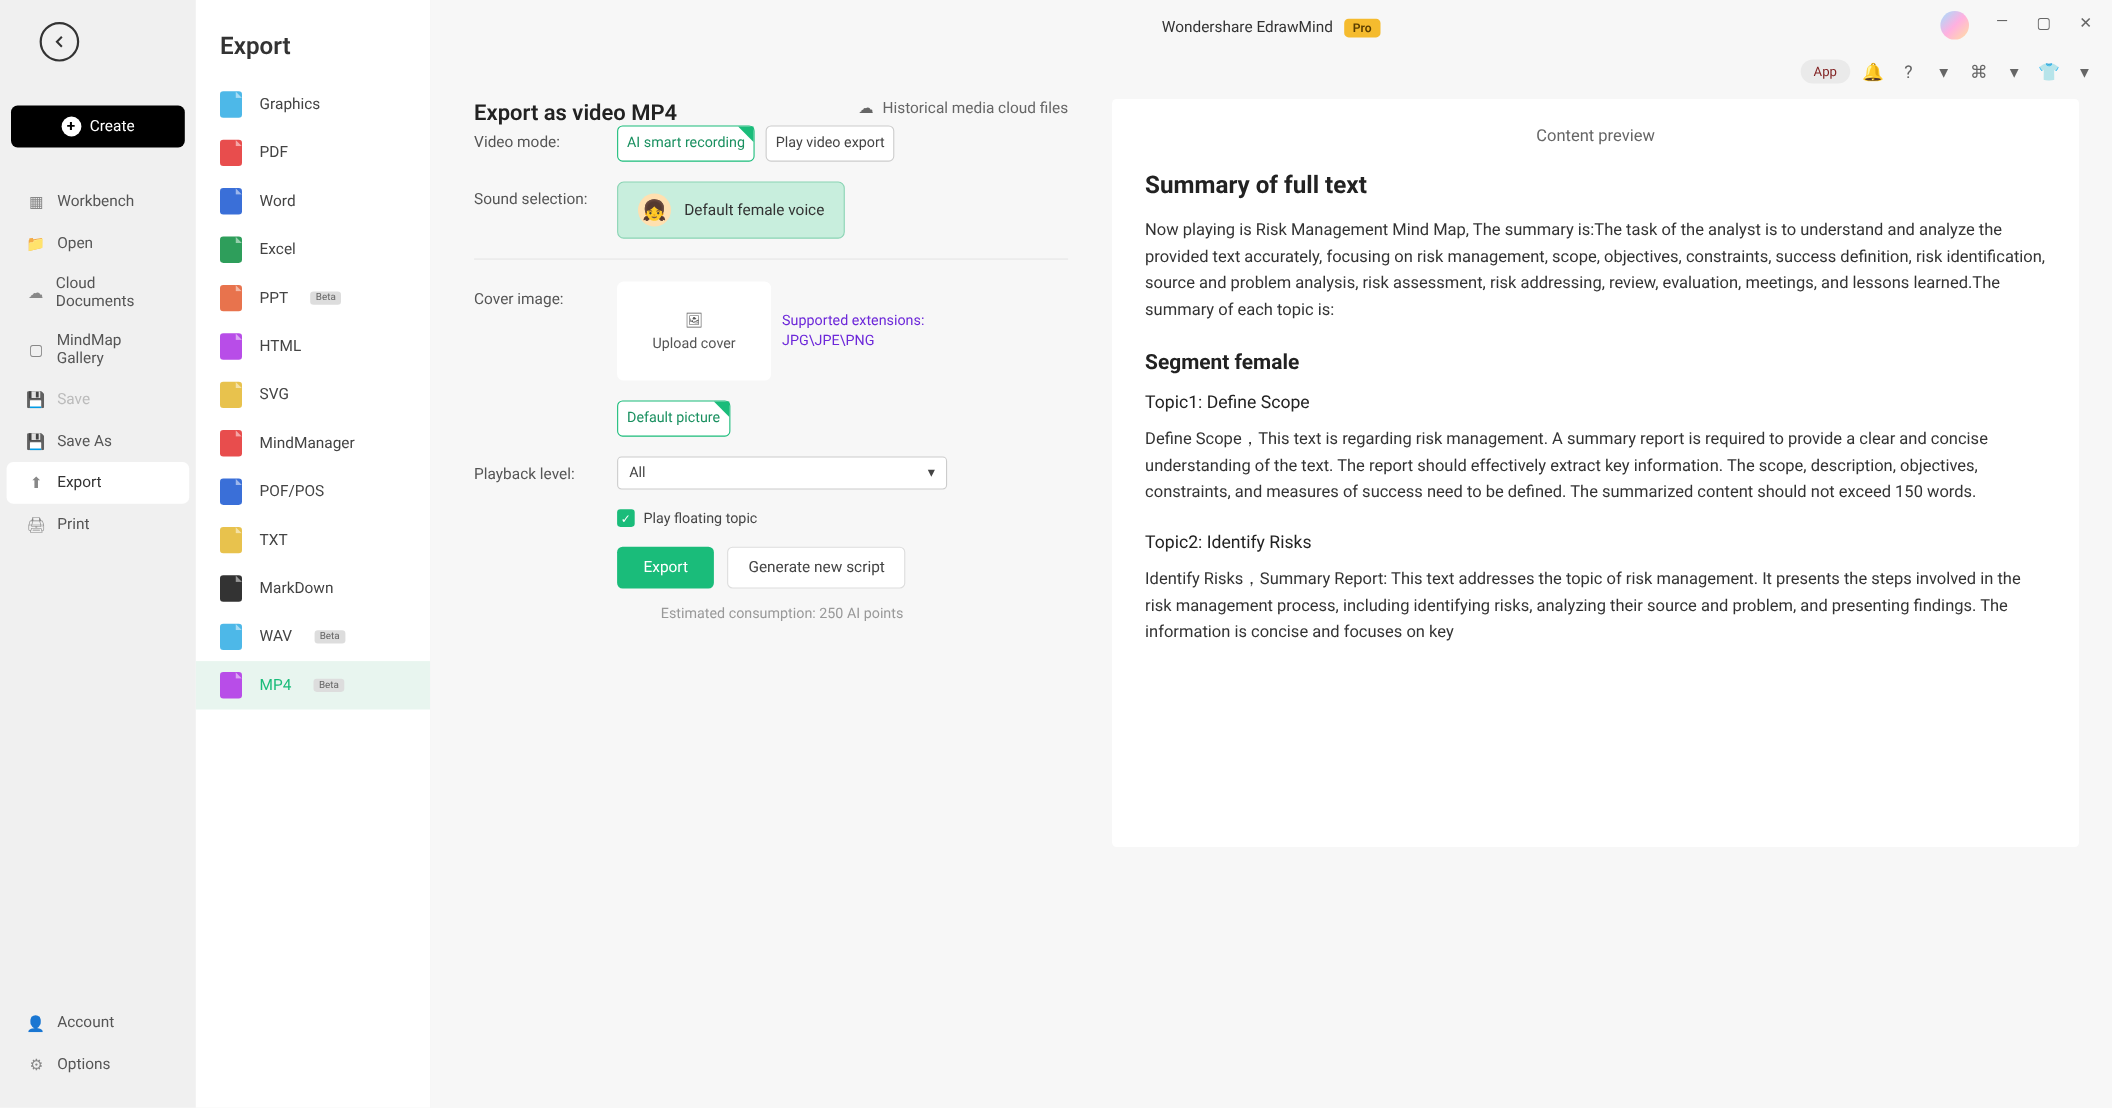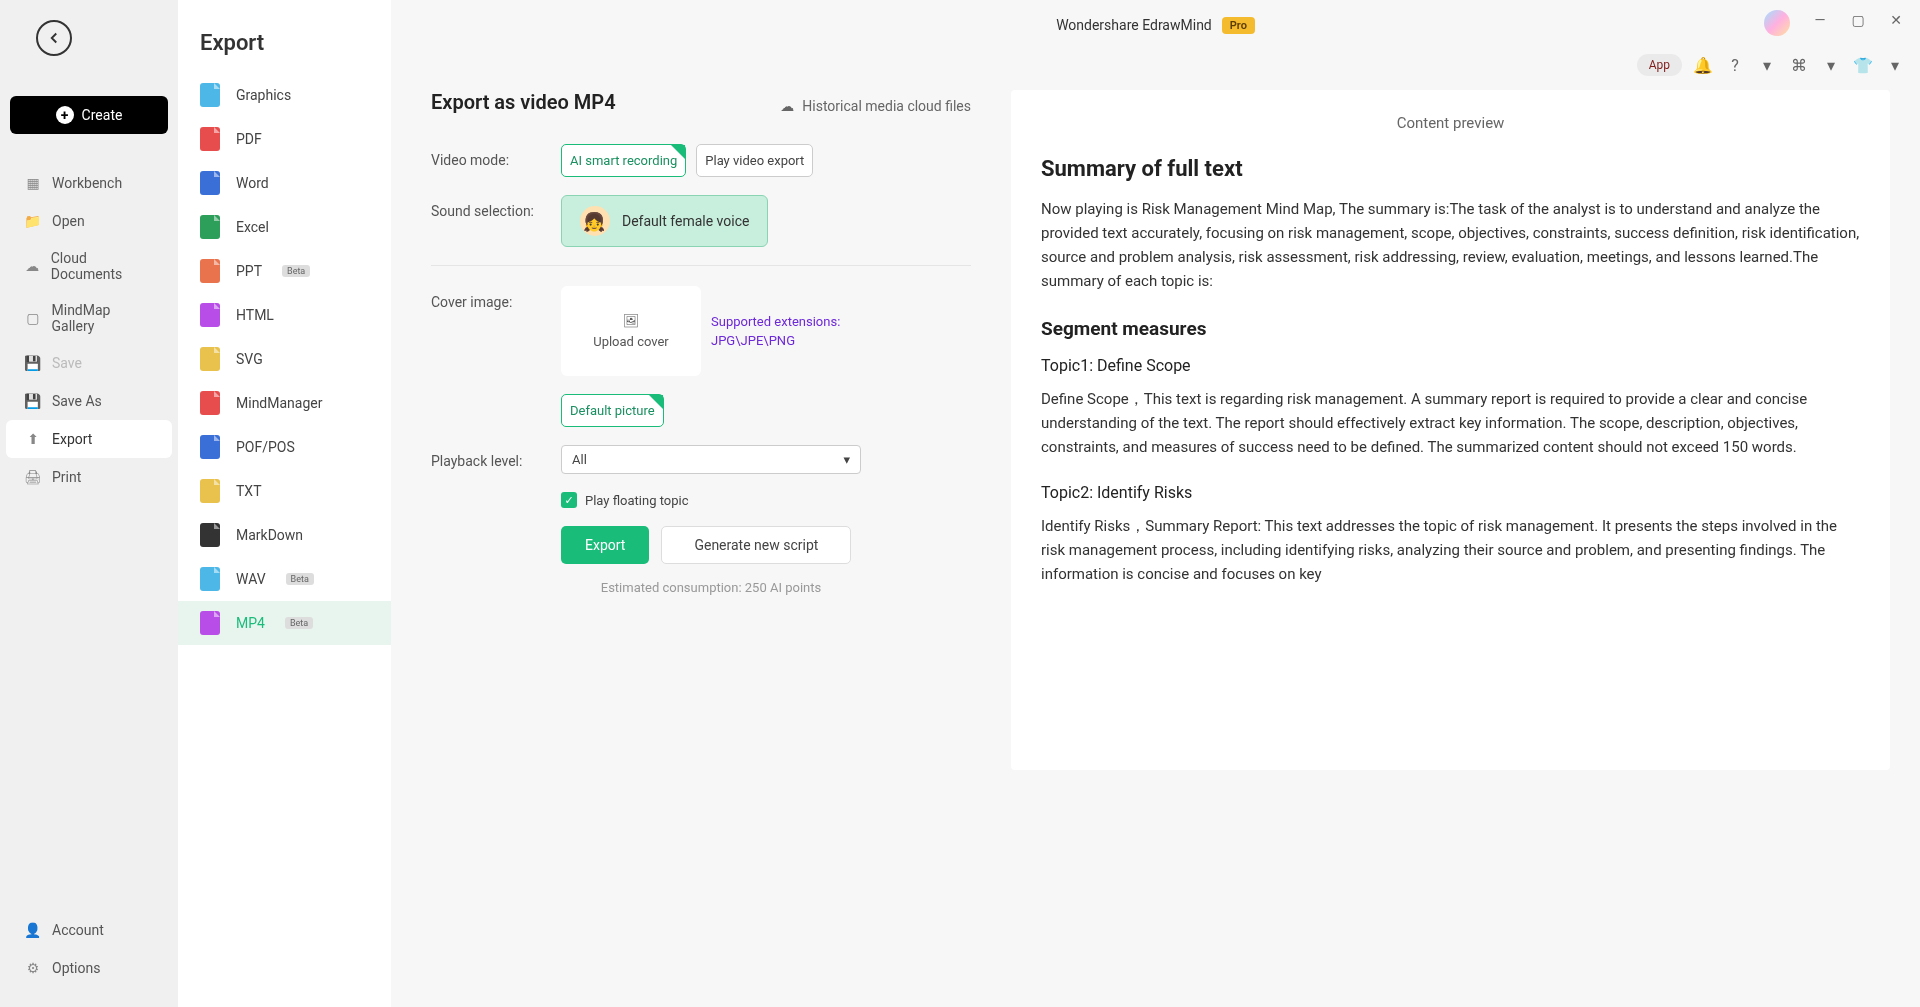--- a/index.html
+++ b/index.html
@@ -34,40 +34,40 @@
 .wc-icon { width: 24px; height: 24px; display: flex; align-items: center; justify-content: center; color: #666; cursor: pointer; font-size: 14px; }
 .toolbar-right { position: absolute; right: 14px; top: 54px; display: flex; align-items: center; gap: 10px; }
 .app-chip { background: #eaeaea; padding: 4px 12px; border-radius: 12px; font-size: 12px; color: #7f1d1d; cursor: pointer; }
 .tr-icon { width: 22px; height: 22px; display: flex; align-items: center; justify-content: center; color: #666; cursor: pointer; }
 .avatar-circ { width: 26px; height: 26px; border-radius: 50%; background: linear-gradient(135deg,#a0e0ff,#ffb0e0,#ffe0a0); position: absolute; right: 130px; top: 10px; }
 
 .content-row { display: flex; flex: 1; padding: 40px 30px 30px 40px; gap: 40px; }
 
 
 .form-panel { width: 540px; }
-.form-header { display: flex; align-items: flex-end; justify-content: space-between; margin-bottom: 30px; }
+.form-header { display: flex; align-items: flex-start; justify-content: space-between; }
 .form-title { font-size: 20px; font-weight: 600; color: #222; }
 .hist-link { display: flex; align-items: center; gap: 8px; color: #666; font-size: 14px; cursor: pointer; }
 .form-row { display: flex; align-items: flex-start; gap: 20px; margin-bottom: 18px; }
 .form-label { width: 110px; color: #555; font-size: 14px; padding-top: 8px; }
 .form-ctrl { flex: 1; display: flex; flex-wrap: wrap; gap: 10px; align-items: center; }
 .opt-btn { border: 1px solid #ccc; background: #fff; padding: 8px 8px; border-radius: 5px; font-size: 13px; color: #444; cursor: pointer; position: relative; }
 .opt-btn.selected { border-color: #1abc7a; color: #1a9060; }
 .opt-btn.selected::after { content: ''; position: absolute; top: 0; right: 0; width: 0; height: 0; border-left: 14px solid transparent; border-top: 14px solid #1abc7a; }
 .voice-card { background: #c8eedd; border: 1px solid #8ad4b4; border-radius: 6px; padding: 10px 18px; display: flex; align-items: center; gap: 12px; font-size: 14px; color: #333; cursor: pointer; }
 .voice-avatar { width: 30px; height: 30px; border-radius: 50%; background: #ffe0b0; display: flex; align-items: center; justify-content: center; font-size: 18px; }
 .hr-line { border: none; border-top: 1px solid #e5e5e5; margin: 8px 0 20px 0; }
 .upload-box { width: 140px; height: 90px; background: #fff; border-radius: 6px; display: flex; flex-direction: column; align-items: center; justify-content: center; gap: 6px; color: #555; font-size: 13px; cursor: pointer; }
 .ext-text { color: #6d28d9; font-size: 13px; line-height: 1.5; }
 .select-box { width: 300px; border: 1px solid #ccc; background: #fff; border-radius: 4px; padding: 6px 10px; font-size: 13px; color: #444; display: flex; justify-content: space-between; align-items: center; cursor: pointer; }
 .checkbox-row { display: flex; align-items: center; gap: 8px; font-size: 13px; color: #444; }
 .checkbox-box { width: 16px; height: 16px; background: #1abc7a; border-radius: 3px; display: flex; align-items: center; justify-content: center; color: #fff; font-size: 11px; }
 .action-row { display: flex; gap: 12px; margin-top: 12px; margin-left: 130px; }
 .btn-primary { background: #1abc7a; color: #fff; border: none; padding: 10px 24px; border-radius: 5px; font-size: 14px; cursor: pointer; }
-.btn-secondary { background: #fff; border: 1px solid #ddd; color: #444; padding: 10px 32px; border-radius: 5px; font-size: 14px; cursor: pointer; }
+.btn-secondary { background: #fff; border: 1px solid #ddd; color: #444; padding: 10px 18px; border-radius: 5px; font-size: 14px; cursor: pointer; }
 .estimate { color: #999; font-size: 13px; margin-top: 16px; margin-left: 130px; text-align: center; width: 300px; }
 
 
 .preview-panel { flex: 1; background: #fff; border-radius: 4px; padding: 24px 30px; overflow-y: auto; max-height: 680px; position: relative; }
 .preview-panel::-webkit-scrollbar { width: 8px; }
 .preview-panel::-webkit-scrollbar-thumb { background: #ccc; border-radius: 4px; }
 .preview-title { text-align: center; color: #666; font-size: 15px; margin-bottom: 24px; }
 .prev-h1 { font-size: 22px; font-weight: 700; color: #222; margin-bottom: 16px; }
 .prev-p { font-size: 15px; color: #333; line-height: 1.6; margin-bottom: 24px; }
 .prev-h2 { font-size: 19px; font-weight: 700; color: #222; margin-bottom: 16px; }
@@ -291,20 +291,20 @@
         <button class="btn-primary">Export</button>
         <button class="btn-secondary">Generate new script</button>
       </div>
       <div class="estimate">Estimated consumption: 250 AI points</div>
     </div>
 
     <div class="preview-panel">
       <div class="preview-title">Content preview</div>
       <div class="prev-h1">Summary of full text</div>
       <div class="prev-p">Now playing is Risk Management Mind Map, The summary is:The task of the analyst is to understand and analyze the provided text accurately, focusing on risk management, scope, objectives, constraints, success definition, risk identification, source and problem analysis, risk assessment, risk addressing, review, evaluation, meetings, and lessons learned.The summary of each topic is:</div>
-      <div class="prev-h2">Segment measures</div>
+      <div class="prev-h2">Segment female</div>
       <div class="prev-h3">Topic1: Define Scope</div>
       <div class="prev-p">Define Scope，This text is regarding risk management. A summary report is required to provide a clear and concise understanding of the text. The report should effectively extract key information. The scope, description, objectives, constraints, and measures of success need to be defined. The summarized content should not exceed 150 words.</div>
       <div class="prev-h3">Topic2: Identify Risks</div>
       <div class="prev-p">Identify Risks，Summary Report: This text addresses the topic of risk management. It presents the steps involved in the risk management process, including identifying risks, analyzing their source and problem, and presenting findings. The information is concise and focuses on key</div>
     </div>
   </div>
 </div>
 
 </body></html>

